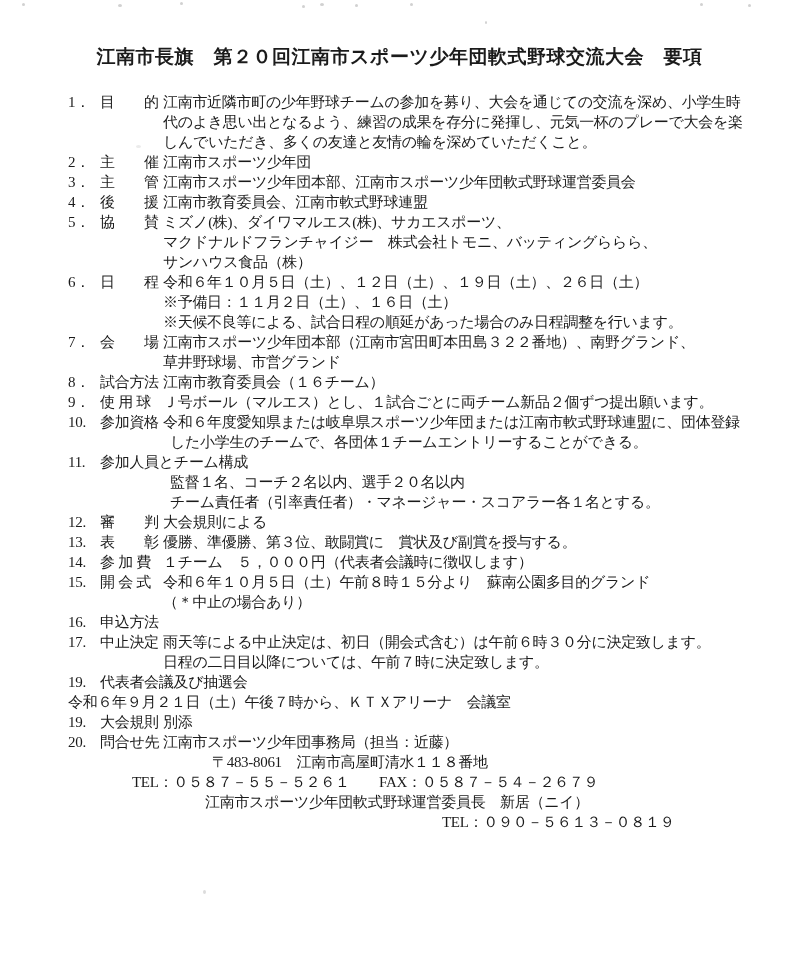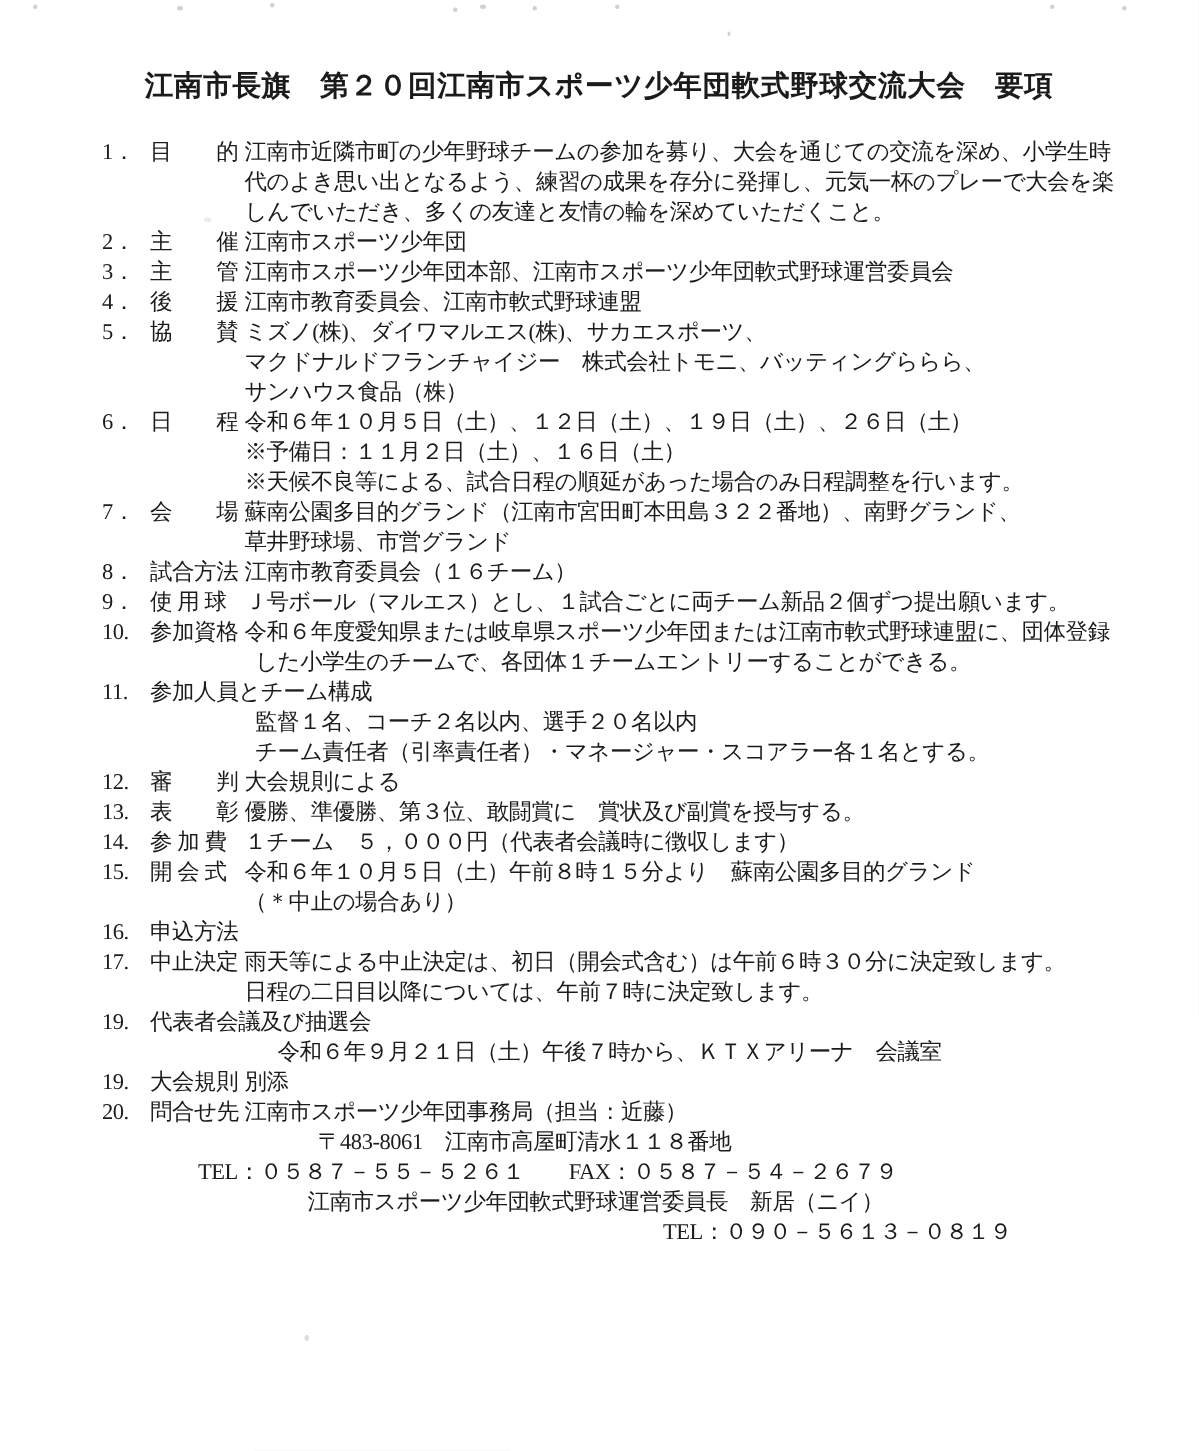--- a/index.html
+++ b/index.html
@@ -57,21 +57,21 @@
     white-space:pre;
   }
   .ind7 {padding-left:7px;}
   .ind20{padding-left:20px;}
   .ind15{padding-left:15px;}
   .ind34{padding-left:34px;}
   .sub{
     white-space:pre;
   }
   .sub.s7  {margin-left:102px;}
-  .sub.s22 {margin-left:117px;}
+  .sub.s22 {}
   .sub.c1  {margin-left:144px;}
   .sub.c2  {margin-left:64px;}
   .sub.c3  {margin-left:137px;}
   .sub.c4  {margin-left:374px;}
   .u{
     text-decoration:underline;
     text-underline-offset:3px;
   }
   
   .speck{
@@ -154,21 +154,21 @@
         <div class="line">令和６年１０月５日（土）、１２日（土）、１９日（土）、２６日（土）</div>
         <div class="line">※予備日：１１月２日（土）、１６日（土）</div>
         <div class="line">※天候不良等による、試合日程の順延があった場合のみ日程調整を行います。</div>
       </div>
     </div>
 
     <div class="item">
       <span class="num">7．</span>
       <span class="label">会　　場</span>
       <div class="content">
-        <div class="line">蘇南公園多目的グランド（江南市宮田町本田島３２２番地）、南野グランド、</div>
+        <div class="line">江南市スポーツ少年団本部（江南市宮田町本田島３２２番地）、南野グランド、</div>
         <div class="line">草井野球場、市営グランド</div>
       </div>
     </div>
 
     <div class="item">
       <span class="num">8．</span>
       <span class="label">試合方法</span>
       <div class="content">
         <div class="line">江南市教育委員会（１６チーム）</div>
       </div>

